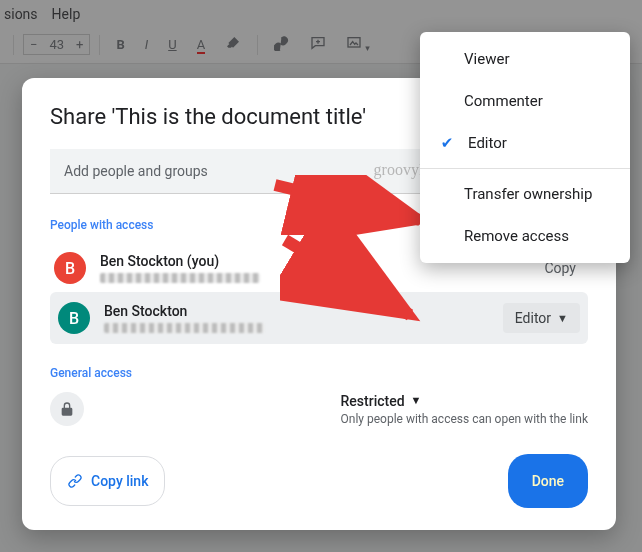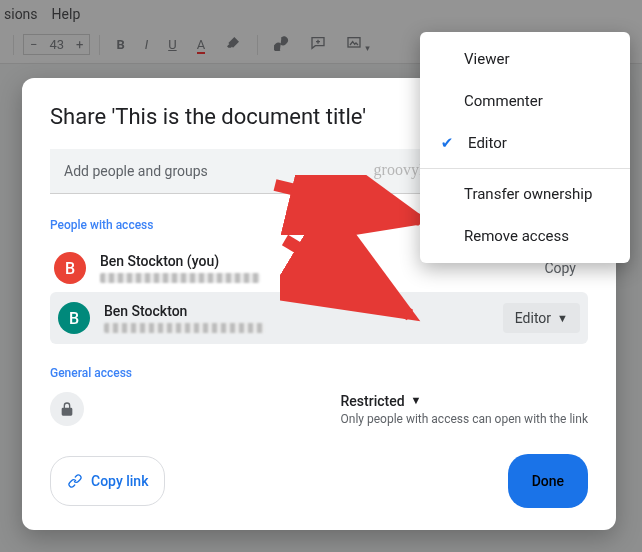--- a/index.html
+++ b/index.html
@@ -177,21 +177,21 @@
     border: 1px solid #dadce0;
     border-radius: 20px;
     padding: 16px 16px;
     color: #1a73e8;
     font-size: 14px;
     font-weight: 500;
     cursor: pointer;
   }
   .done-btn {
     background: #1a73e8;
-    color: #000000;
+    color: #fef9c3;
     border-radius: 20px;
     padding: 19px 24px;
     font-size: 14px;
     font-weight: 500;
     cursor: pointer;
   }
   
   .menu {
     position: absolute;
     top: 32px;

